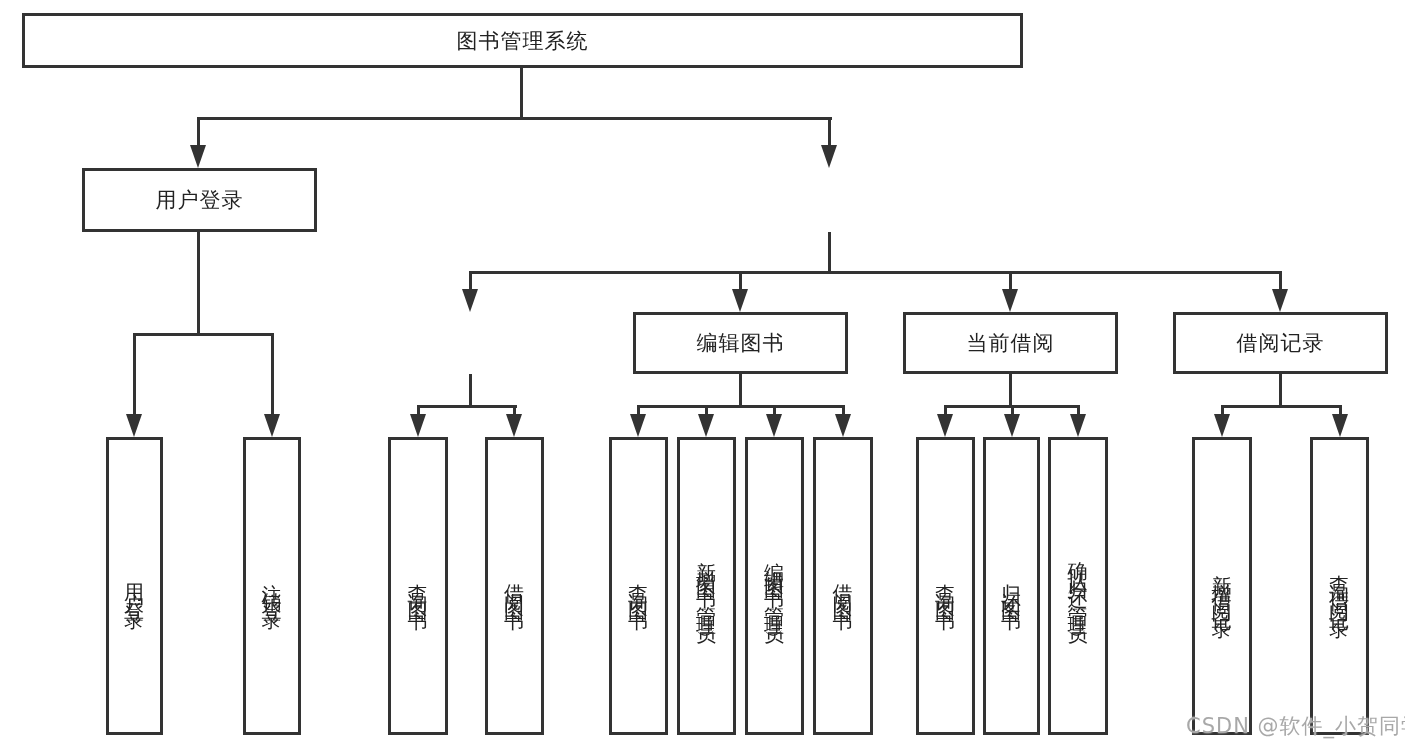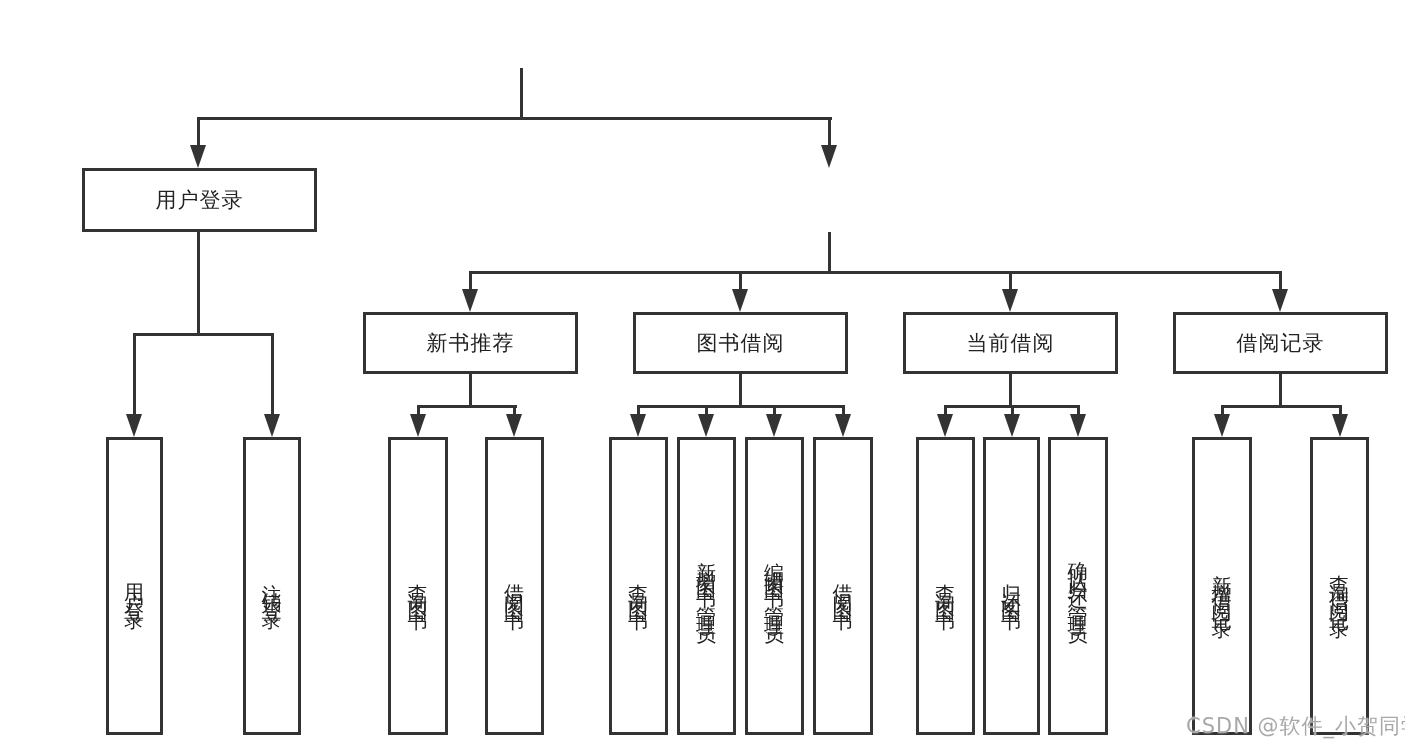--- a/index.html
+++ b/index.html
@@ -112,30 +112,30 @@
   <div class="vline" style="left:1077px; top:405px; height:11px;"></div>
   <div class="arrow" style="left:1070px; top:414px;"></div>
 
   <div class="vline" style="left:1279px; top:374px; height:34px;"></div>
   <div class="hline" style="left:1221px; top:405px; width:121px;"></div>
   <div class="vline" style="left:1221px; top:405px; height:11px;"></div>
   <div class="arrow" style="left:1214px; top:414px;"></div>
   <div class="vline" style="left:1339px; top:405px; height:11px;"></div>
   <div class="arrow" style="left:1332px; top:414px;"></div>
 
+  <div class="node" style="left:22px; top:13px; width:1001px; height:55px;">
+    <span class="h-label">图书管理系统</span>
+  </div>
 
   <div class="node" style="left:82px; top:168px; width:235px; height:64px;">
     <span class="h-label">用户登录</span>
   </div>
 
-  <div class="node" style="left:363px; top:312px; width:215px; height:62px;">
-    <span class="h-label">新书推荐</span>
-  </div>
   <div class="node" style="left:633px; top:312px; width:215px; height:62px;">
-    <span class="h-label">图书借阅</span>
+    <span class="h-label">编辑图书</span>
   </div>
   <div class="node" style="left:1173px; top:312px; width:215px; height:62px;">
     <span class="h-label">借阅记录</span>
   </div>
   <div class="node" style="left:903px; top:312px; width:215px; height:62px;">
     <span class="h-label">当前借阅</span>
   </div>
 
   <div class="node v-node" style="left:106px; top:437px; width:57px; height:298px;">
     <span>用户登录</span>

